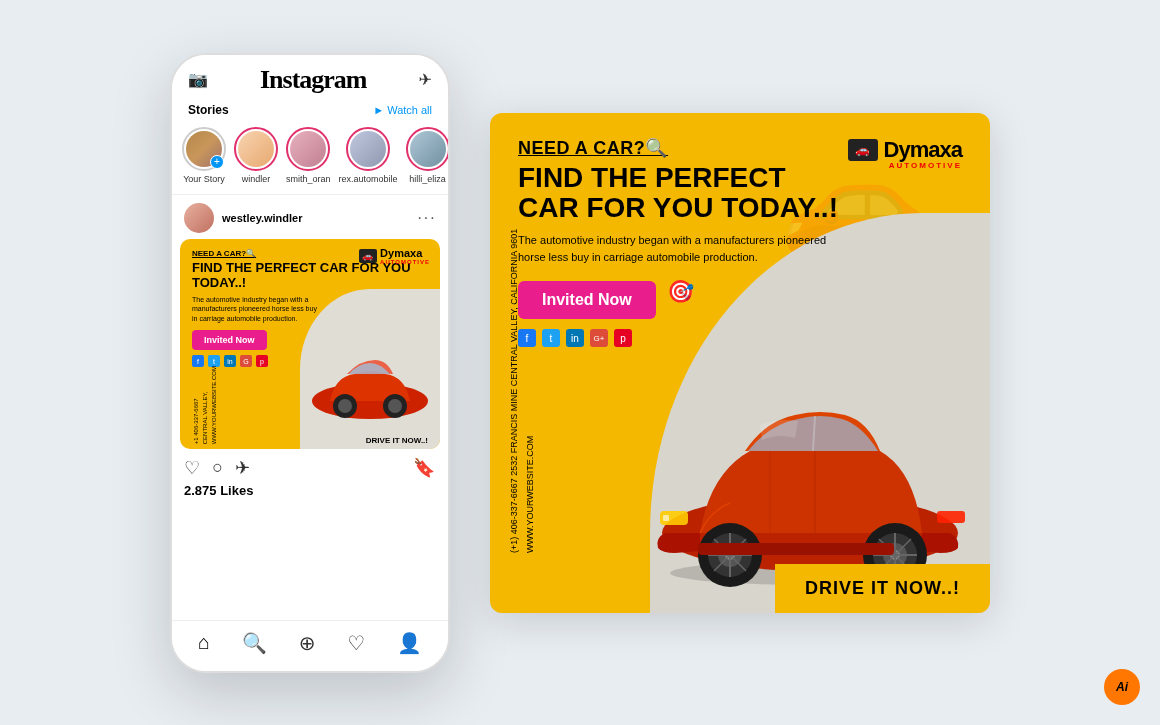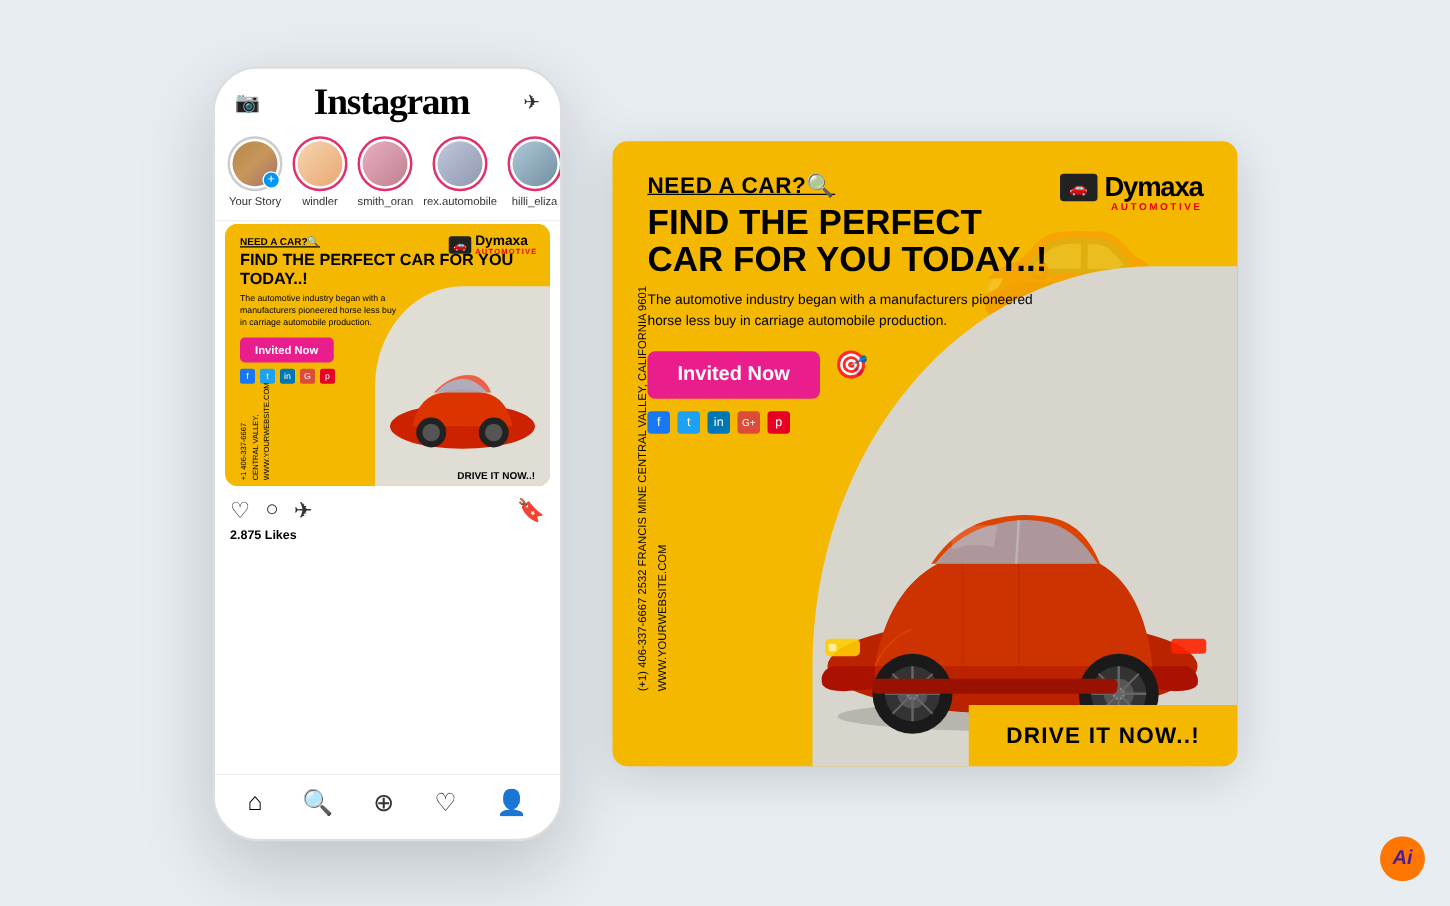--- a/index.html
+++ b/index.html
@@ -36,21 +36,21 @@
     }
     
     .ig-header {
       display: flex;
       align-items: center;
       justify-content: space-between;
       padding: 10px 16px 6px;
     }
     .ig-logo {
       font-family: 'Georgia', serif;
-      font-size: 30px;
+      font-size: 26px;
       font-weight: bold;
       color: #000;
       letter-spacing: -1px;
     }
     .ig-icon {
       font-size: 16px;
       color: #333;
     }
 
     
@@ -219,21 +219,21 @@
 
     
     .post-actions {
       display: flex;
       align-items: center;
       padding: 8px 12px 4px;
       gap: 12px;
     }
     .post-action-icon { font-size: 18px; color: #333; cursor: pointer; }
     .bookmark-icon { margin-left: auto; }
-    .likes-count { font-size: 10px; font-weight: 600; color: #000; padding: 0 12px; }
+    .likes-count { font-size: 13px; font-weight: 600; color: #000; padding: 0 12px; }
 
     
     .bottom-nav {
       margin-top: auto;
       display: flex;
       align-items: center;
       justify-content: space-around;
       padding: 10px 10px 16px;
       border-top: 1px solid #eee;
     }
@@ -383,23 +383,23 @@
 
     
     .ai-badge {
       position: absolute;
       bottom: 20px;
       right: 20px;
       width: 36px; height: 36px;
       background: #ff7700;
       border-radius: 50%;
       display: flex; align-items: center; justify-content: center;
-      font-size: 16px;
+      font-size: 12px;
       font-weight: 900;
-      color: #4c1d95;
+      color: #000000;
       font-style: italic;
       z-index: 10;
     }
 
     
     .bg-pattern {
       position: absolute;
       top: 20px; right: 60px;
       opacity: 0.12;
       z-index: 0;
@@ -413,20 +413,24 @@
 
 <div class="phone-container">
   <div class="phone-screen">
 
     <div class="ig-header">
       <span class="ig-icon">📷</span>
       <span class="ig-logo">Instagram</span>
       <span class="ig-icon">✈</span>
     </div>
 
+    <div class="stories-header">
+      <span class="stories-title">Stories</span>
+      <span class="watch-all">► Watch all</span>
+    </div>
     <div class="stories-row">
       <div class="story-item">
         <div class="story-avatar your-story">
           <div class="story-avatar-inner your-story-avatar-inner"></div>
           <div class="your-story-plus">+</div>
         </div>
         <span class="story-name">Your Story</span>
       </div>
       <div class="story-item">
         <div class="story-avatar">
@@ -449,20 +453,25 @@
       <div class="story-item">
         <div class="story-avatar">
           <div class="story-avatar-inner story-avatar-5"></div>
         </div>
         <span class="story-name">hilli_eliza</span>
       </div>
     </div>
 
     <div class="divider"></div>
 
+    <div class="post-user-row">
+      <div class="post-user-avatar"></div>
+      <span class="post-username">westley.windler</span>
+      <span class="post-dots">···</span>
+    </div>
 
     <div class="post-card">
       <div class="mini-ad">
         
         <div class="mini-curve"></div>
 
         
         <div class="mini-ad-logo">
           <div class="mini-logo-icon">
             <span style="color:#fff;font-size:9px;">🚗</span>

